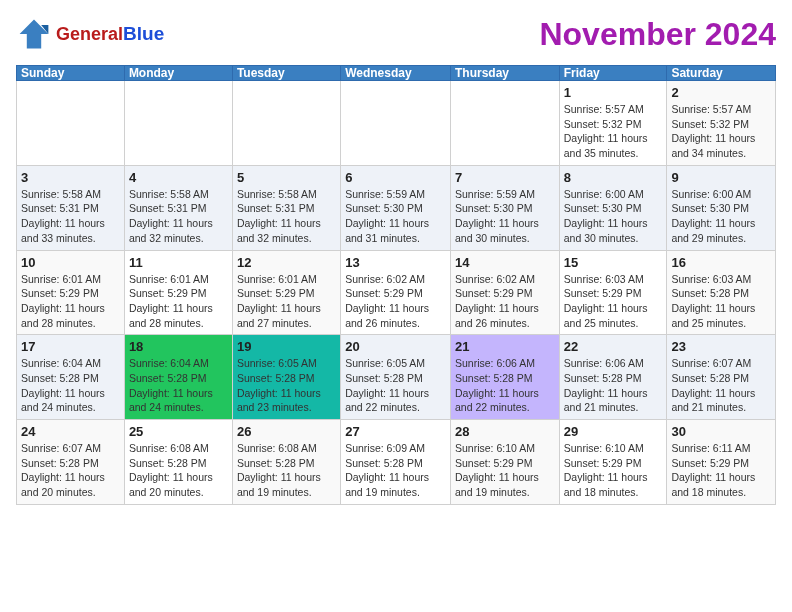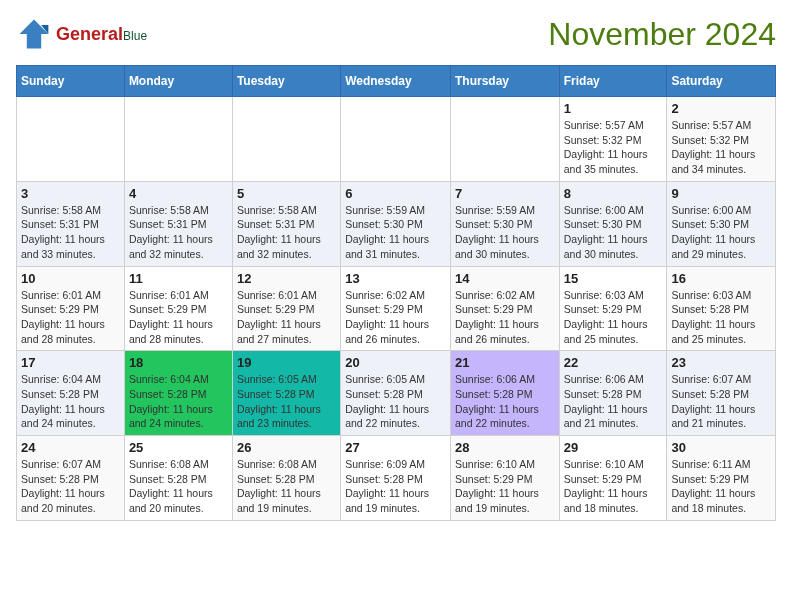--- a/index.html
+++ b/index.html
@@ -28,36 +28,36 @@
     }
     .logo-row {
       display: flex;
       align-items: center;
     }
     .title-block {
       text-align: right;
     }
     .month-title {
       font-size: 32px;
-      font-weight: normal;
-      color: #4d7c0f;
+      font-weight: bold;
+      color: #a21caf;
     }
     .location-title {
       font-size: 16px;
       color: #555;
     }
     .calendar {
       width: 100%;
       border-collapse: collapse;
       font-size: 11px;
     }
     .calendar th {
       background-color: #3a7fc1;
       color: #fff;
-      padding: 8px 4px;
+      padding: 0 4px;
       text-align: left;
       font-size: 12px;
       font-weight: bold;
       border: 1px solid #2e6aad;
     }
     .calendar td {
       vertical-align: top;
       padding: 4px;
       border: 1px solid #d0d0d0;
       width: 113px;
@@ -90,21 +90,21 @@
 <body>
 
 <div class="header">
   <div class="logo">
     <div class="logo-row">
       <svg class="logo-icon" viewBox="0 0 40 40">
         <polygon points="20,4 36,20 28,20 28,36 12,36 12,20 4,20" fill="#3a7fc1"></polygon>
         <polygon points="28,10 36,10 36,20" fill="#1a5fa0"></polygon>
       </svg>
       <div>
-        <span style="font-size:18px;font-weight:bold;color:#b91c1c;">General</span><span style="font-size:12px;font-weight:normal;color:#14532d;">Blue</span>
+        <span style="font-size:18px;font-weight:bold;color:#b91c1c;">General</span><span style="font-size:19px;font-weight:bold;color:#1d4ed8;">Blue</span>
       </div>
     </div>
   </div>
   <div class="title-block">
     <div class="month-title">November 2024</div>
   </div>
 </div>
 
 <table class="calendar">
   <thead>

